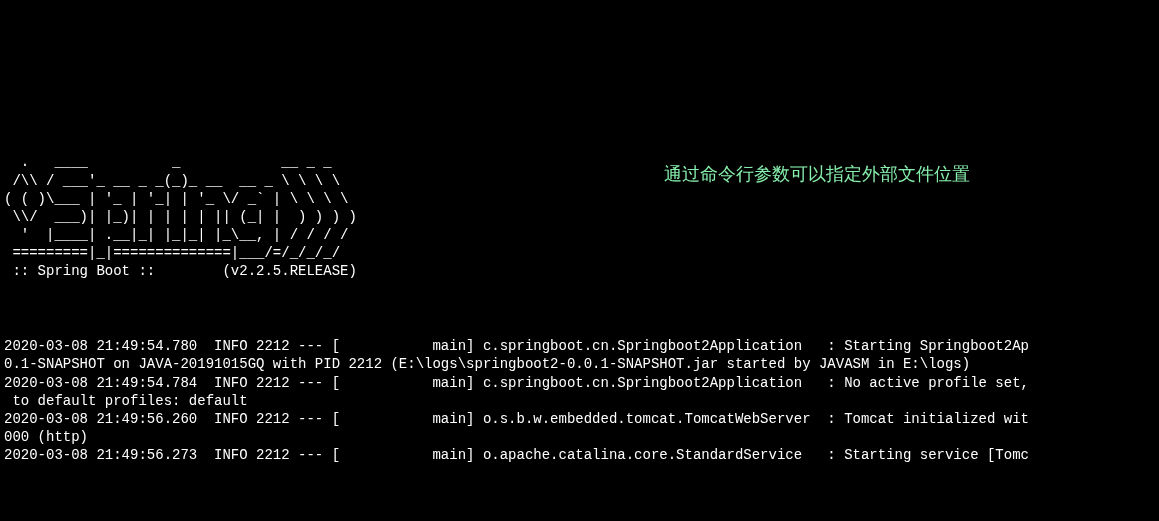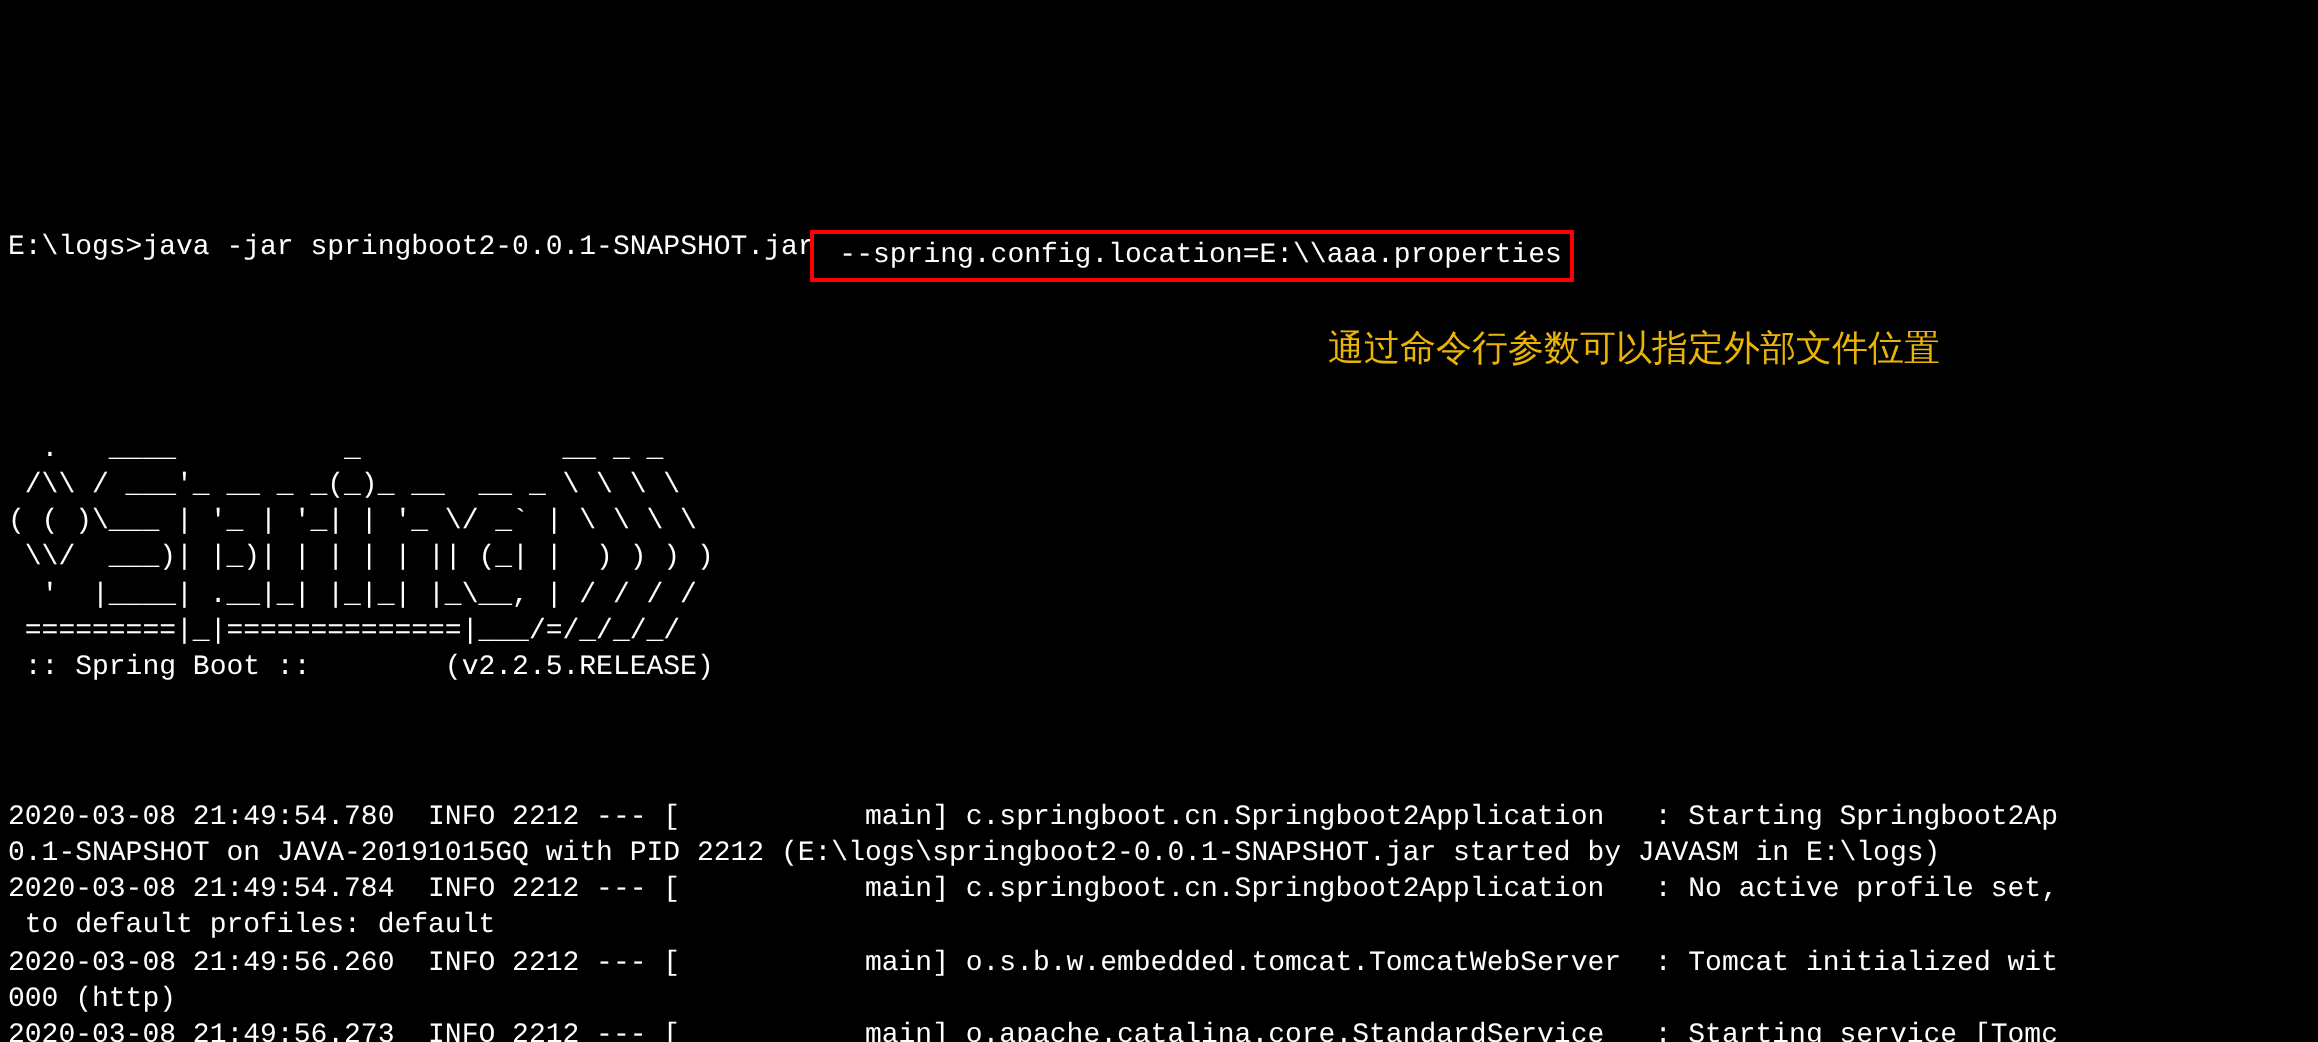--- a/index.html
+++ b/index.html
@@ -29,41 +29,38 @@
     .highlight-box {
       border: 2px solid #ff0000;
       display: inline-block;
       padding: 2px 4px;
       margin-left: -2px;
     }
     .annotation {
       position: absolute;
       top: 84px;
       left: 660px;
-      color: #eab308;
+      color: #86efac;
       font-size: 18px;
       font-family: 'Microsoft YaHei', 'SimHei', sans-serif;
       white-space: normal;
     }
     .ascii-art {
       margin-top: 20px;
     }
     .log-lines {
       margin-top: 2px;
     }
   </style>
 </head>
 <body>
 
 
 
 <div class="terminal">
-  <div class="prompt-line">
-    <span>E:\logs&gt;</span><span>java -jar springboot2-0.0.1-SNAPSHOT.jar</span><span class="highlight-box"> --spring.config.location=E:\\aaa.properties</span>
-  </div>
   <div class="annotation">通过命令行参数可以指定外部文件位置</div>
   <div class="ascii-art">  .   ____          _            __ _ _
  /\\ / ___'_ __ _ _(_)_ __  __ _ \ \ \ \
 ( ( )\___ | '_ | '_| | '_ \/ _` | \ \ \ \
  \\/  ___)| |_)| | | | | || (_| |  ) ) ) )
   '  |____| .__|_| |_|_| |_\__, | / / / /
  =========|_|==============|___/=/_/_/_/
  :: Spring Boot ::        (v2.2.5.RELEASE)</div>
   <div class="log-lines" id="log-output"><div> </div><div>2020-03-08 21:49:54.780  INFO 2212 --- [           main] c.springboot.cn.Springboot2Application   : Starting Springboot2Ap</div><div>0.1-SNAPSHOT on JAVA-20191015GQ with PID 2212 (E:\logs\springboot2-0.0.1-SNAPSHOT.jar started by JAVASM in E:\logs)</div><div>2020-03-08 21:49:54.784  INFO 2212 --- [           main] c.springboot.cn.Springboot2Application   : No active profile set,</div><div> to default profiles: default</div><div>2020-03-08 21:49:56.260  INFO 2212 --- [           main] o.s.b.w.embedded.tomcat.TomcatWebServer  : Tomcat initialized wit</div><div>000 (http)</div><div>2020-03-08 21:49:56.273  INFO 2212 --- [           main] o.apache.catalina.core.StandardService   : Starting service [Tomc</div></div>
 </div>

